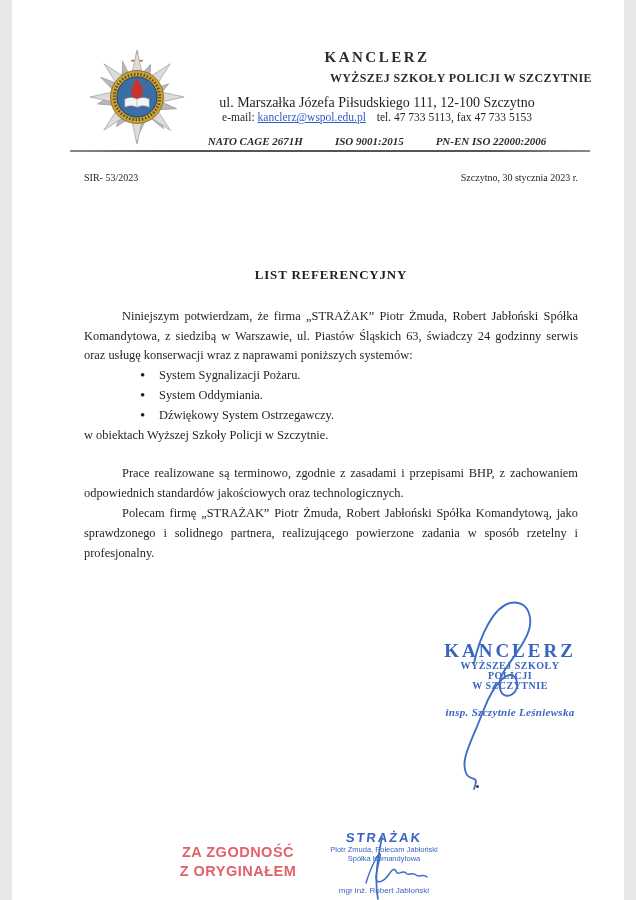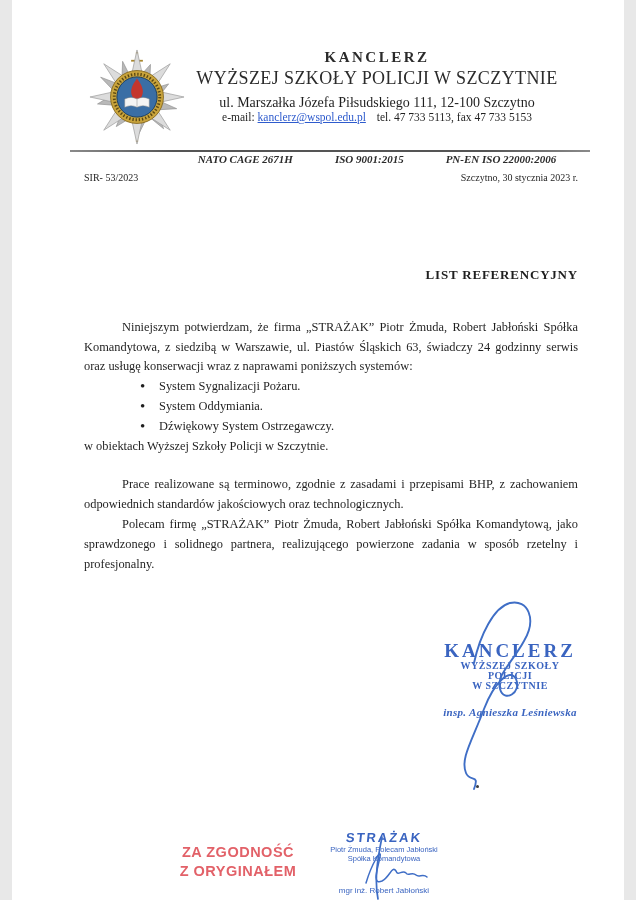--- a/index.html
+++ b/index.html
@@ -10,36 +10,36 @@
     margin:0 auto;
     background:#ffffff;
     font-family:"Liberation Serif","DejaVu Serif",serif;
     color:#1f1f1f;
     overflow:hidden;
   }
   
   .crest { position:absolute; left:76px; top:46px; width:98px; height:102px; }
   .header-text { position:absolute; left:150px; top:48px; width:430px; text-align:center; }
   .h-title { font-size:15px; font-weight:bold; letter-spacing:2.5px; line-height:18px; color:#2b2b2b; }
-  .h-subtitle { font-size:18px; font-weight:normal; letter-spacing:0.4px; line-height:21px; margin-top:2px; color:#2b2b2b; }
+  .h-subtitle { font-size:12px; font-weight:bold; letter-spacing:0.4px; line-height:21px; margin-top:2px; color:#2b2b2b;text-align:right; }
   .h-address { font-size:14px; line-height:14px; margin-top:7px; }
   .h-contact { font-size:11.5px; line-height:14px; }
   .h-contact a { color:#2e5bcd; text-decoration:underline; }
   .h-contact .sep { display:inline-block; width:8px; }
-  .h-certs { margin-top:29px; display:flex; justify-content:center; gap:42px;
+  .h-certs { margin-top:11px; display:flex; justify-content:center; gap:32px;
              font-size:11px; font-weight:bold; font-style:italic; color:#2b2b2b; }
   .rule { position:absolute; left:58px; top:150px; width:520px; height:2px;
           background:linear-gradient(to right,#8a8a8a,#555 20%,#555 80%,#8a8a8a); }
   
   .ref-row { position:absolute; left:72px; top:172px; width:494px;
              display:flex; justify-content:space-between; font-size:10px; }
   
   .letter { position:absolute; left:72px; top:265px; width:494px;
             font-size:12.4px; line-height:19.8px; }
-  .doc-title { text-align:right; font-size:13px; font-weight:bold; letter-spacing:0.8px; margin-bottom:33px; }
+  .doc-title { text-align:center; font-size:13px; font-weight:bold; letter-spacing:0.8px; margin-bottom:22px; }
   .para { text-align:justify; }
   .para.indent { text-indent:38px; }
   .bullets { list-style:none; }
   .bullets li { position:relative; padding-left:75px; line-height:19.8px; }
   .bullets li::before { content:"\2022"; position:absolute; left:56px; top:0; font-size:15px; }
   .closing-line { line-height:19.8px; }
   .para.gap { margin-top:19px; }
   
   .k-stamp { position:absolute; left:428px; top:641px; width:140px; text-align:center;
              color:#3a64c0; }
@@ -111,21 +111,21 @@
     </ul>
     <div class="closing-line">w obiektach Wyższej Szkoły Policji w Szczytnie.</div>
     <p class="para indent gap">Prace realizowane są terminowo, zgodnie z zasadami i przepisami BHP, z zachowaniem odpowiednich standardów jakościowych oraz technologicznych.</p>
     <p class="para indent">Polecam firmę „STRAŻAK” Piotr Żmuda, Robert Jabłoński Spółka Komandytową, jako sprawdzonego i solidnego partnera, realizującego powierzone zadania w sposób rzetelny i profesjonalny.</p>
   </div>
 
   <div class="k-stamp">
     <div class="big">KANCLERZ</div>
     <div class="small">WYŻSZEJ SZKOŁY POLICJI</div>
     <div class="small">W SZCZYTNIE</div>
-    <div class="k-signer">insp. Agnieszka Leśniewska</div>
+    <div class="k-signer">insp. Szczytnie Leśniewska</div>
   </div>
 
   <svg class="k-sig" viewBox="0 0 140 195">
     <path d="M 38,66 C 44,38 58,10 74,6 C 92,2 101,22 88,44 C 76,66 60,78 64,92
              C 68,106 86,96 80,82 C 74,70 58,86 48,112 C 36,144 24,162 30,176
              C 34,186 44,176 38,192" fill="none" stroke="#3f6ec6" stroke-width="1.9" stroke-linecap="round"></path>
   </svg>
   <div class="pen-dot"></div>
 
   <div class="certify-stamp">

